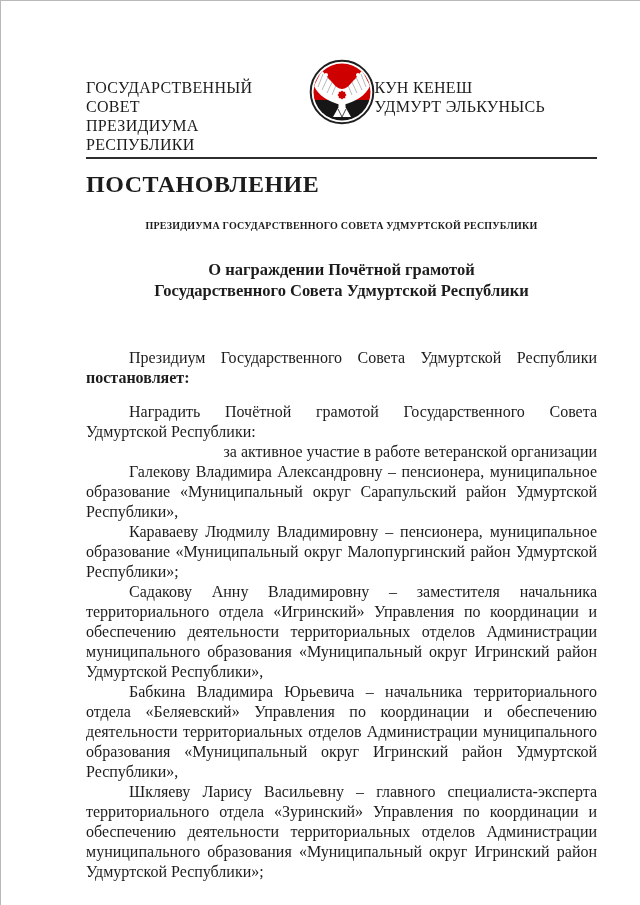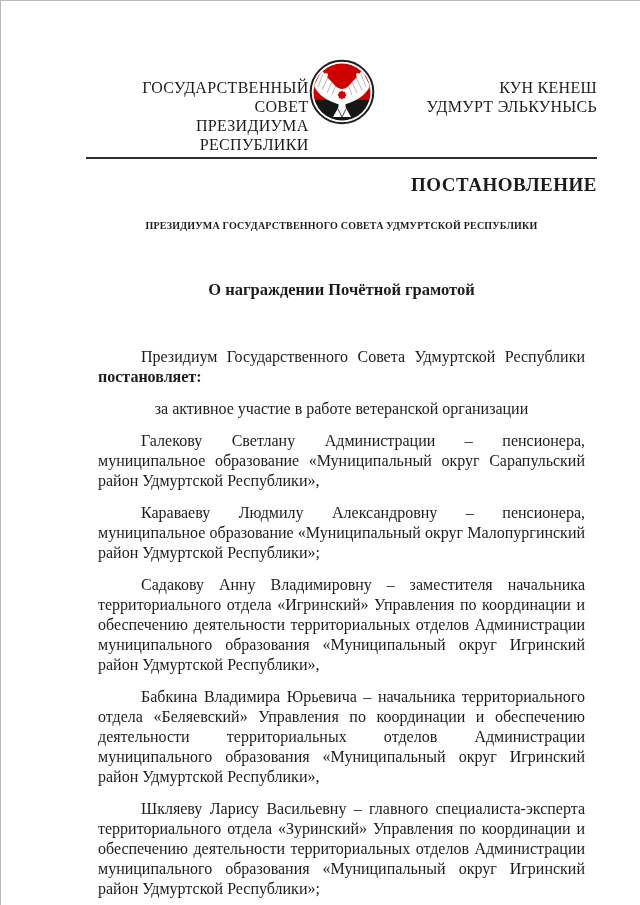--- a/index.html
+++ b/index.html
@@ -7,35 +7,35 @@
   body {
     width:640px; height:905px; overflow:hidden;
     border-top:1px solid #b9b9b9; border-left:1px solid #b9b9b9;
     font-family:"Liberation Serif","DejaVu Serif",serif;
     color:#1c1c1c;
   }
   .page { padding:75px 43px 0 85px; }
 
   
   .letterhead { display:flex; align-items:flex-start; }
-  .lh-side { flex:1 1 0; text-align:right; font-size:16px; line-height:19px; letter-spacing:.3px; padding-top:2px; }
+  .lh-side { flex:1 1 0; text-align:left; font-size:16px; line-height:19px; letter-spacing:.3px; padding-top:2px; }
   .lh-emblem { flex:0 0 66px; height:49px; position:relative; }
   .lh-emblem svg { position:absolute; top:-17px; left:0; width:66px; height:66px; }
   .divider { border:none; border-top:2px solid #2d2d2d; margin-top:3px; }
 
   
-  .doc-title { text-align:right; font-weight:bold; font-size:19px; line-height:25px; margin-top:13px; letter-spacing:.5px; }
+  .doc-title { text-align:left; font-weight:bold; font-size:24px; line-height:25px; margin-top:13px; letter-spacing:.5px; }
   .doc-subtitle { text-align:center; font-weight:bold; font-size:10px; margin-top:23px; white-space:nowrap; letter-spacing:.2px; }
-  .doc-subject { text-align:center; font-weight:bold; font-size:16.5px; line-height:21px; margin-top:48px;font-family:Liberation Serif, serif; }
+  .doc-subject { text-align:center; font-weight:bold; font-size:16.5px; line-height:21px; margin-top:28px;font-family:Liberation Serif, serif; }
 
   
   .body-text { margin-top:47px; font-size:16px; line-height:20px; }
-  .body-text p { text-align:justify; text-indent:43px; margin:12px; }
+  .body-text p { text-align:justify; text-indent:43px; margin:0; }
   .body-text p.sp { margin-top:14px; }
-  .section-head { text-align:center; line-height:20px; }
+  .section-head { text-align:right; line-height:20px; }
   .section-head.sp { margin-top:14px; }
   b { font-weight:bold; }
 </style>
 </head>
 <body>
 
 <div class="page">
 
   <header class="letterhead">
     <div class="lh-side">
@@ -81,28 +81,30 @@
     </div>
   </header>
 
   <hr class="divider">
 
   <div class="doc-title">ПОСТАНОВЛЕНИЕ</div>
   <div class="doc-subtitle">ПРЕЗИДИУМА ГОСУДАРСТВЕННОГО СОВЕТА УДМУРТСКОЙ РЕСПУБЛИКИ</div>
 
   <div class="doc-subject">
     <div>О награждении Почётной грамотой</div>
+    <div>Государственного Совета Удмуртской Республики</div>
   </div>
 
   <div class="body-text">
     <p><span>Президиум Государственного Совета Удмуртской Республики</span> <b>постановляет:</b></p>
 
+    <p class="sp">Наградить Почётной грамотой Государственного Совета Удмуртской Республики:</p>
 
     <div class="section-head">за активное участие в работе ветеранской организации</div>
-    <p>Галекову Светлану Администрации – пенсионера, муниципальное образование «Муниципальный округ Сарапульский район Удмуртской Республики»,</p>
-    <p>Караваеву Людмилу Александровну – пенсионера, муниципальное образование «Муниципальный округ Малопургинский район Удмуртской Республики»;</p>
+    <p>Галекову Владимира Александровну – пенсионера, муниципальное образование «Муниципальный округ Сарапульский район Удмуртской Республики»,</p>
+    <p>Караваеву Людмилу Владимировну – пенсионера, муниципальное образование «Муниципальный округ Малопургинский район Удмуртской Республики»;</p>
 
     <p>Садакову Анну Владимировну – заместителя начальника территориального отдела «Игринский» Управления по координации и обеспечению деятельности территориальных отделов Администрации муниципального образования «Муниципальный округ Игринский район Удмуртской Республики»,</p>
     <p>Бабкина Владимира Юрьевича – начальника территориального отдела «Беляевский» Управления по координации и обеспечению деятельности территориальных отделов Администрации муниципального образования «Муниципальный округ Игринский район Удмуртской Республики»,</p>
     <p>Шкляеву Ларису Васильевну – главного специалиста-эксперта территориального отдела «Зуринский» Управления по координации и обеспечению деятельности территориальных отделов Администрации муниципального образования «Муниципальный округ Игринский район Удмуртской Республики»;</p>
   </div>
 
 </div>
 
 </body></html>

